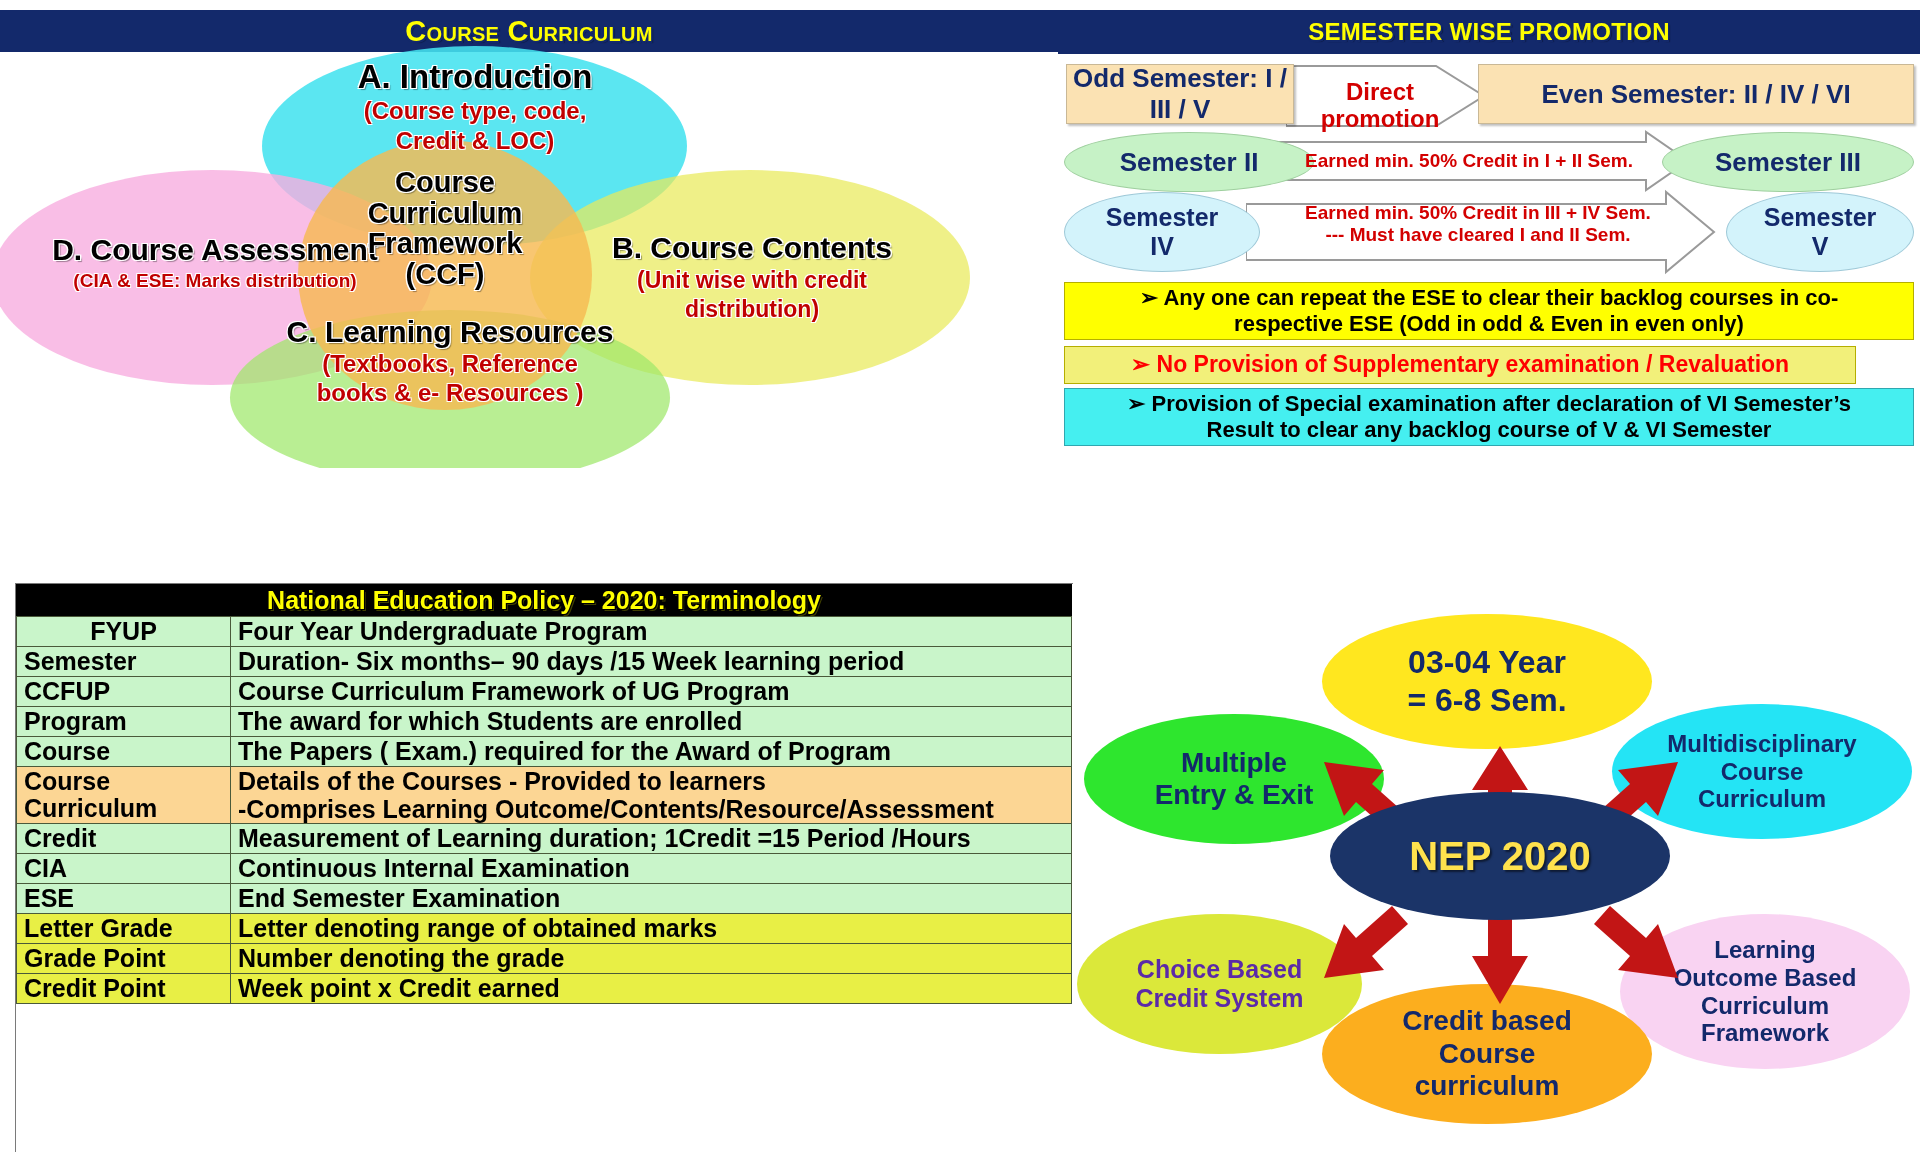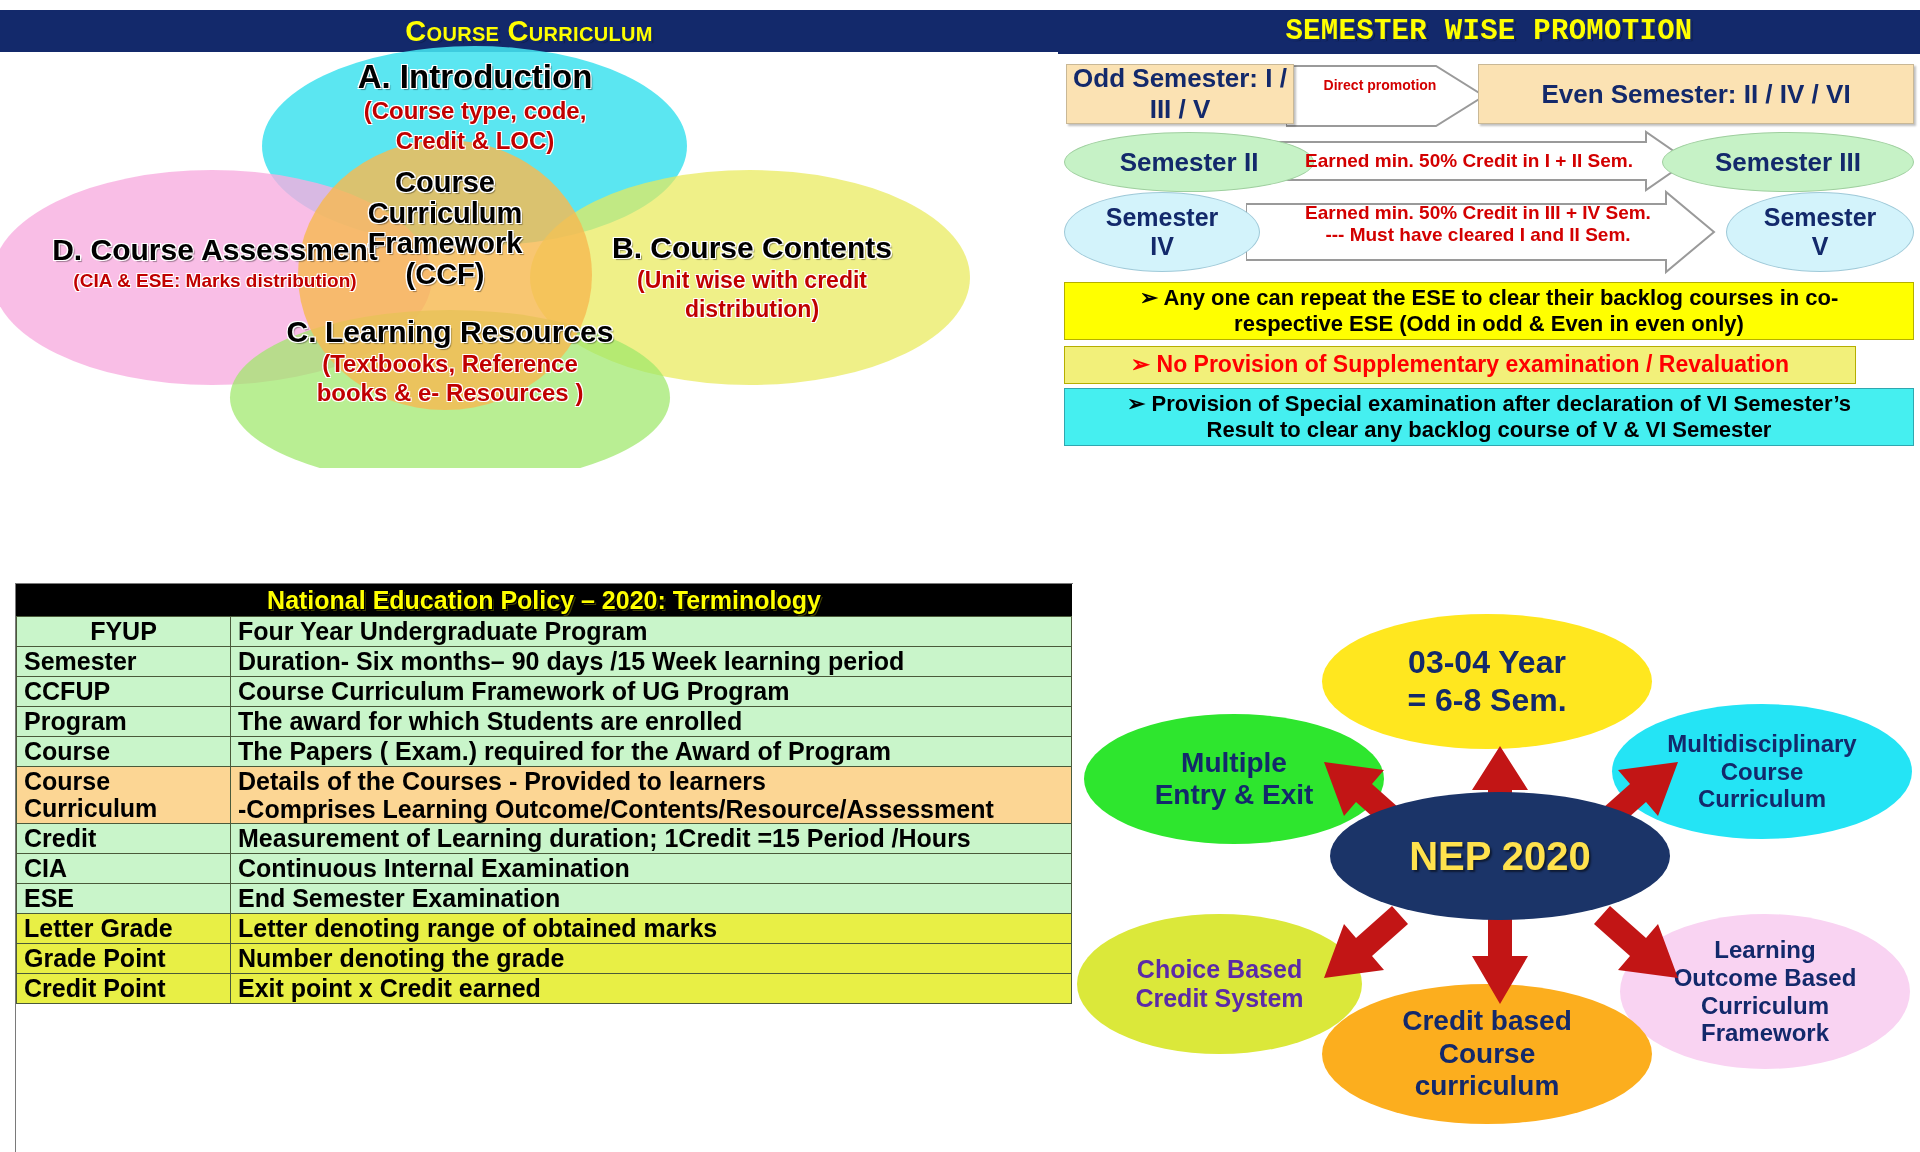--- a/index.html
+++ b/index.html
@@ -62,21 +62,21 @@
   #l-learn .hd { font-size:30px; }
   #l-learn .sb { font-size:24px; margin-top:2px; }
 
   #l-ccf { left:330px; top:115px; width:230px; }
   #l-ccf .hd { font-size:29px; }
 
   
   #p2 { left:1058px; top:0; width:862px; height:540px; background:#fff; overflow:hidden; }
   #p2 .titlebar {
     position:absolute; left:0; top:10px; width:862px; height:44px;
-    font-size:29px; line-height:44px;font-family:Liberation Mono, monospace;
+    font-size:24px; line-height:44px;
   }
 
   .sembox { position:absolute; display:flex; align-items:center; justify-content:center;
             font-weight:bold; text-align:center; }
   .tanbox { background:#fbe2b3; border:1px solid #c9b896; color:#13296b; font-size:26px;
             box-shadow:2px 2px 2px rgba(0,0,0,.25); }
 
   .chev { position:absolute; }
   .arrowlabel { position:absolute; font-weight:bold; color:#d30000; text-align:center;
                 line-height:1.14; }
@@ -180,21 +180,21 @@
 
     <svg class="chev" style="left:228px; top:60px;" width="200" height="72" viewBox="0 0 200 72">
       <polygon points="0,6 150,6 198,36 150,66 0,66" fill="#ffffff" stroke="#9a9a9a" stroke-width="2"></polygon>
     </svg>
     <div class="sembox tanbox" style="left:8px; top:64px; width:228px; height:60px;">
       <span>Odd Semester: I / III / V</span>
     </div>
     <div class="sembox tanbox" style="left:420px; top:64px; width:436px; height:60px;">
       <span>Even Semester: II / IV / VI</span>
     </div>
-    <div class="arrowlabel" style="left:238px; top:78px; width:168px; font-size:14px;">Direct promotion</div>
+    <div class="arrowlabel" style="left:238px; top:78px; width:168px; font-size:24px;">Direct promotion</div>
 
     <svg class="chev" style="left:192px; top:130px;" width="440" height="62" viewBox="0 0 440 62">
       <polygon points="0,12 396,12 396,2 438,31 396,60 396,50 0,50" fill="#ffffff" stroke="#9a9a9a" stroke-width="2"></polygon>
     </svg>
     <div class="ellsem" style="left:6px; top:132px; width:250px; height:60px; background:#c6f2c6; border:1px solid #9fcf9f; font-size:26px;">
       <span>Semester II</span>
     </div>
     <div class="ellsem" style="left:604px; top:132px; width:252px; height:60px; background:#c6f2c6; border:1px solid #9fcf9f; font-size:26px;">
       <span>Semester III</span>
     </div>
@@ -286,21 +286,21 @@
           <tr class="yellow">
             <td class="k">Letter Grade</td>
             <td class="v">Letter denoting range of obtained marks</td>
           </tr>
           <tr class="yellow">
             <td class="k">Grade Point</td>
             <td class="v">Number denoting the grade</td>
           </tr>
           <tr class="yellow">
             <td class="k">Credit Point</td>
-            <td class="v">Exit point  x Credit earned</td>
+            <td class="v">Week point  x Credit earned</td>
           </tr>
         </tbody>
     </table>
   </div>
 
   <div class="panel" id="p4">
 
     <svg class="arw" style="left:0; top:0;" width="848" height="568" viewBox="0 0 848 568">
 
       <polygon points="428,162 456,206 440,206 440,262 416,262 416,206 400,206" fill="#c21515"></polygon>

